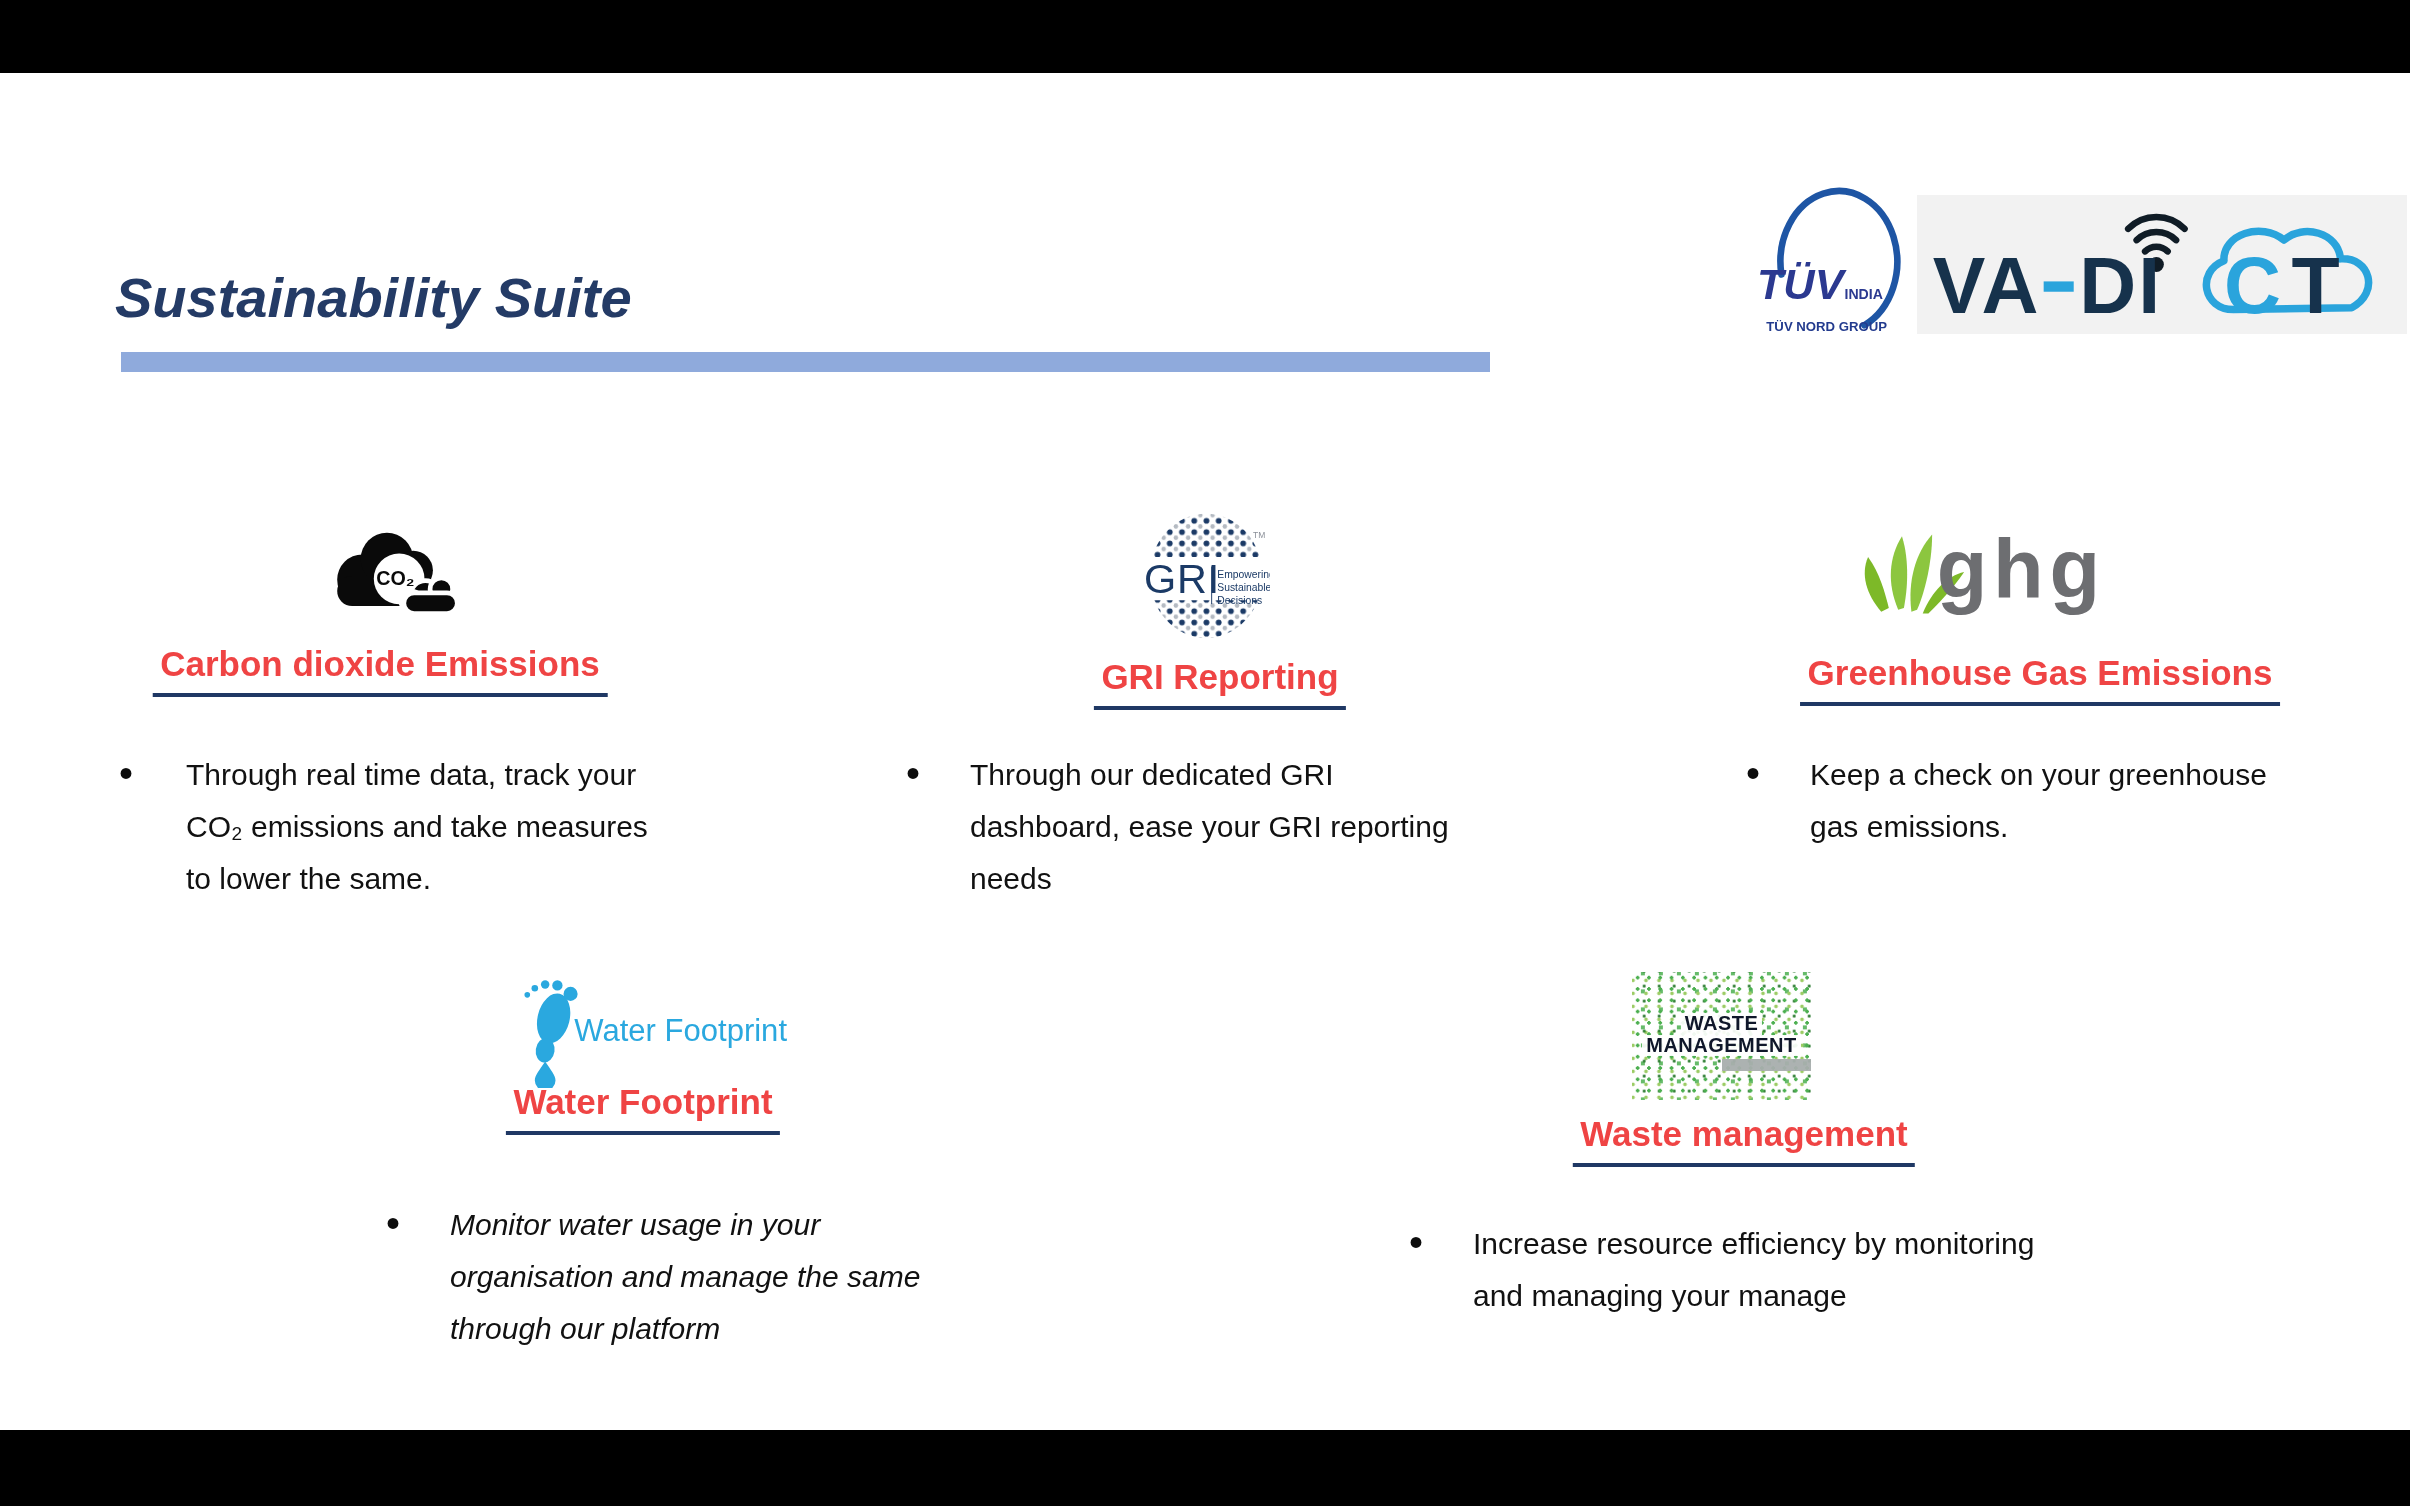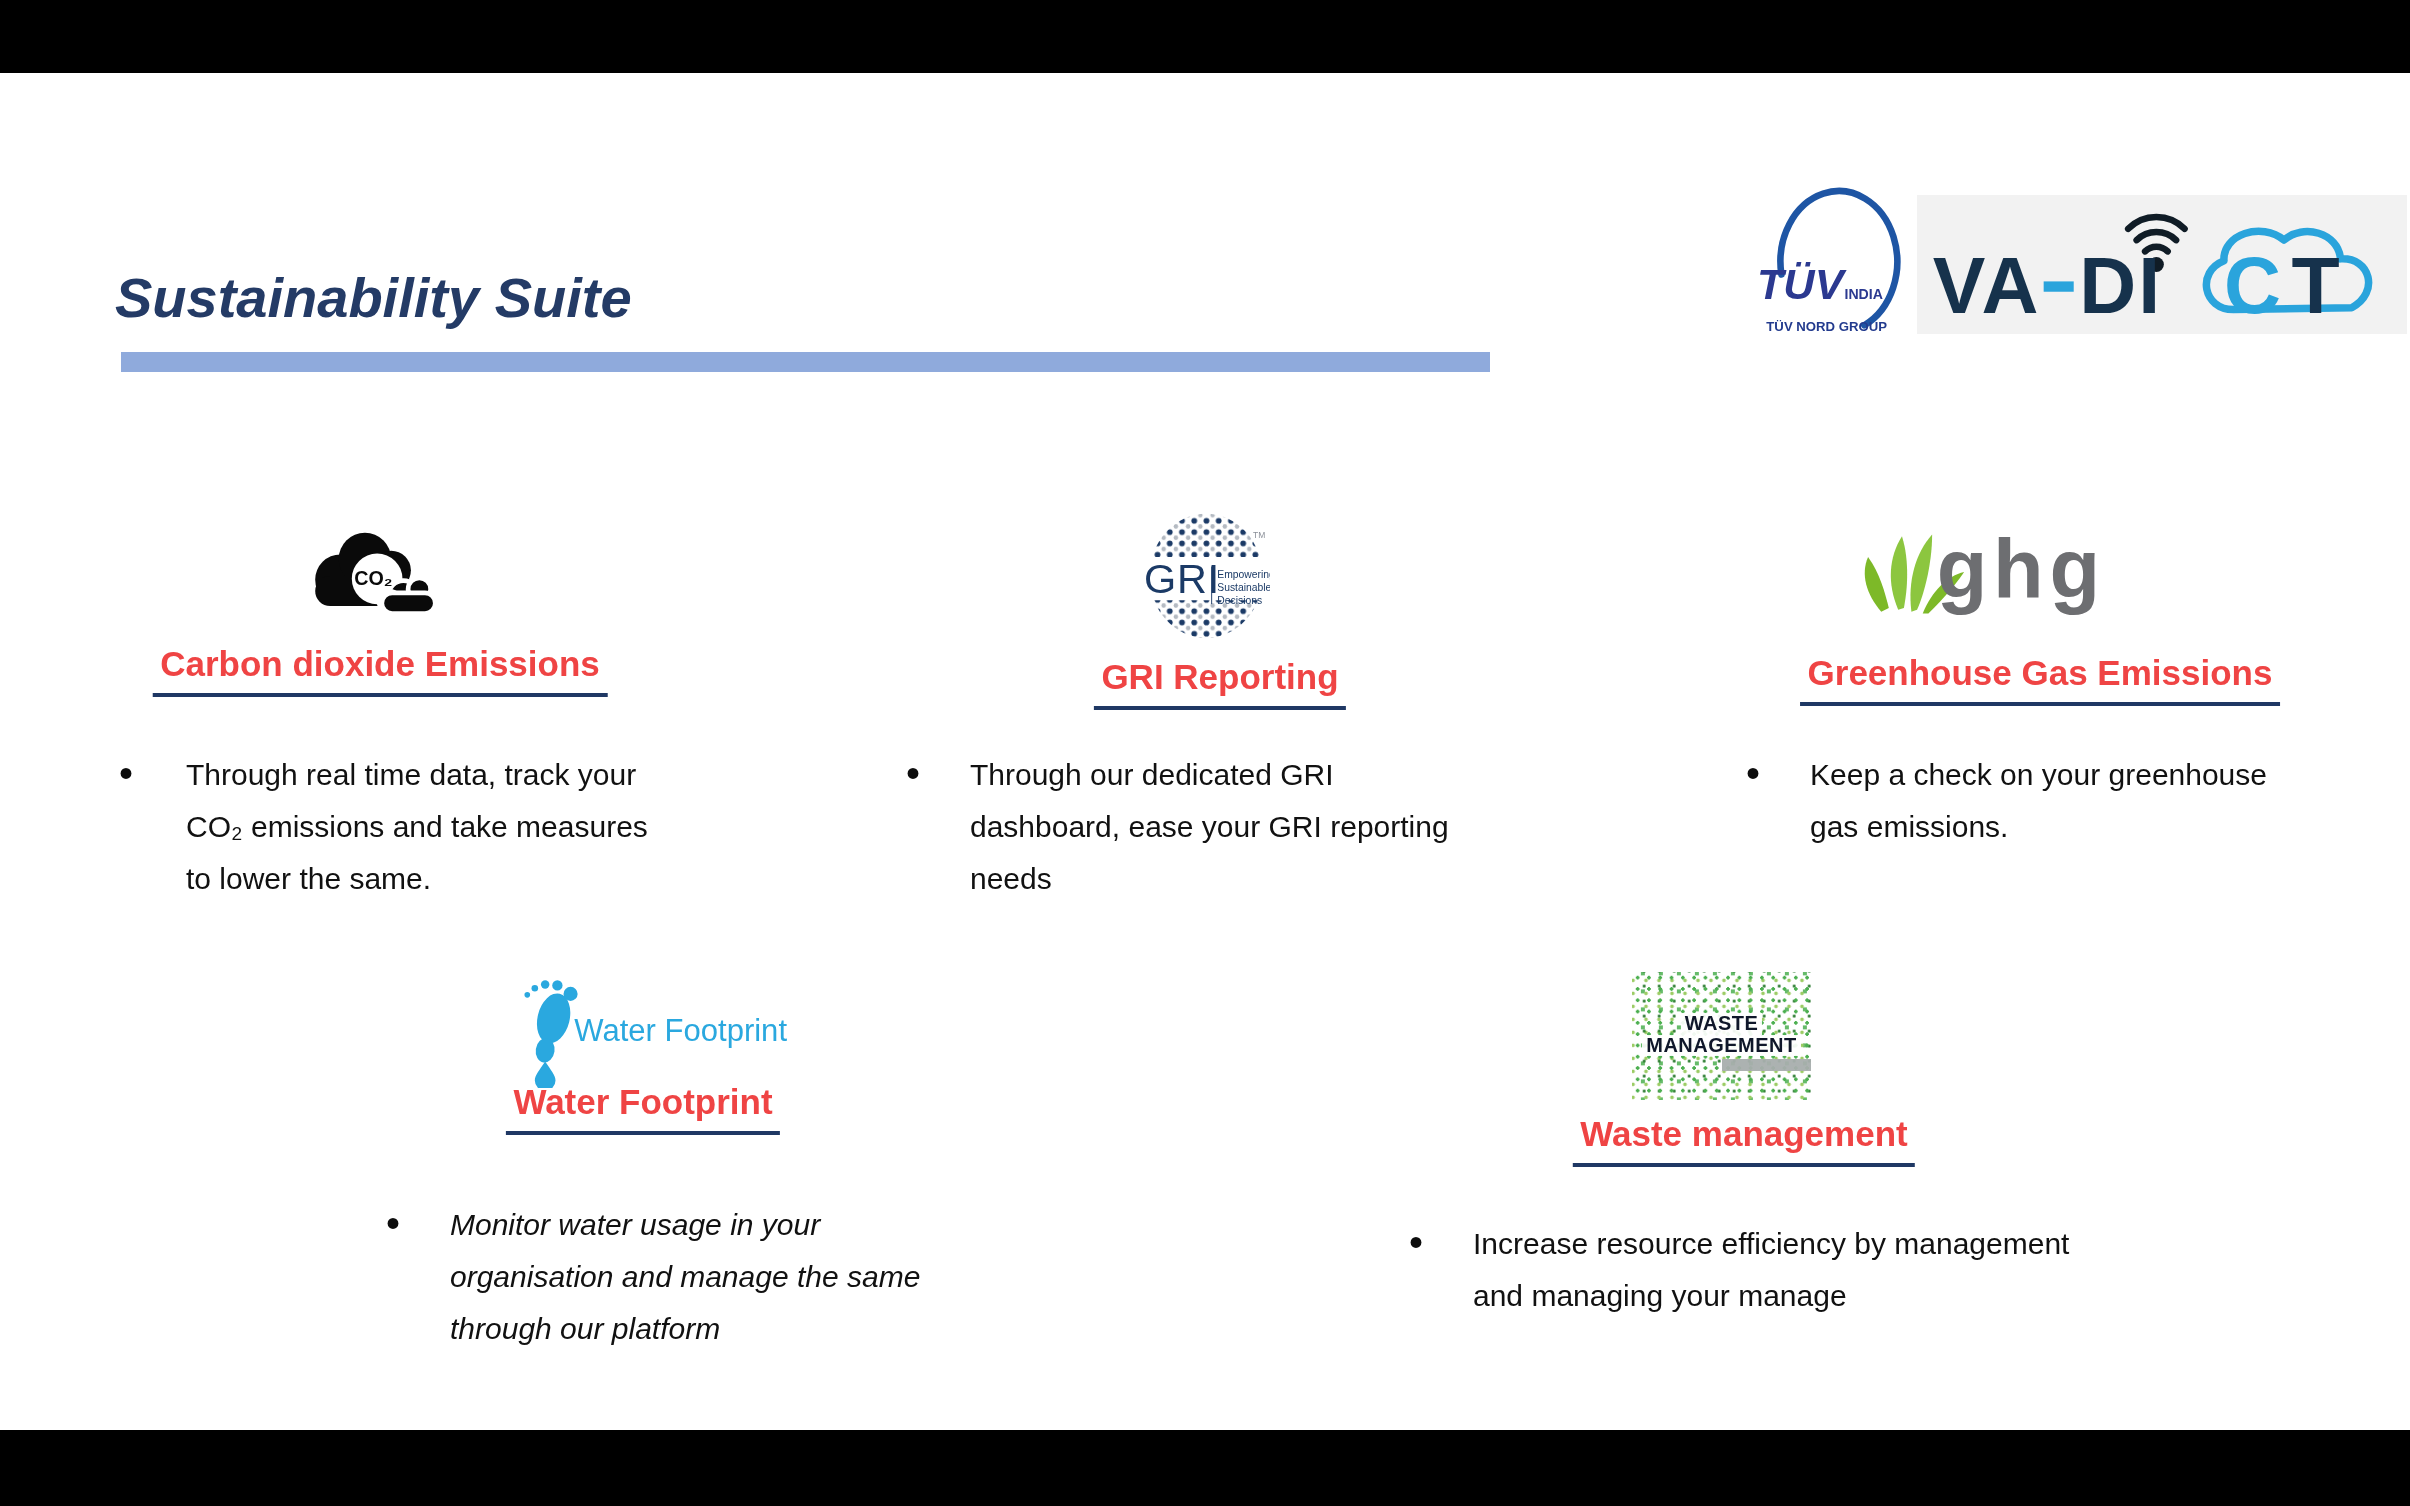--- a/index.html
+++ b/index.html
@@ -72,21 +72,21 @@
           <circle cx="254" cy="74" r="8" fill="#101C26" stroke="none"></circle>
         </g>
         <text x="16" y="126" font-size="84" font-weight="bold" fill="#16324C" letter-spacing="2">VA</text>
         <rect x="134" y="92" width="32" height="11" fill="#2AA4DC"></rect>
         <text x="172" y="126" font-size="84" font-weight="bold" fill="#16324C" letter-spacing="2">DI</text>
         <text x="326" y="126" font-size="84" font-weight="bold" fill="#2AA4DC">C</text>
         <text x="398" y="126" font-size="84" font-weight="bold" fill="#16324C">T</text>
       </svg>
     </div>
 
-    <div class="logo-box" style="left:303px;top:454px;width:137px;height:98px;text-align:right;">
+    <div class="logo-box" style="left:325px;top:454px;width:137px;height:98px;text-align:right;">
       <svg width="137" height="98" viewBox="0 0 146 104">
         <g fill="#0A0A0A">
           <circle cx="40" cy="56" r="27"></circle>
           <circle cx="66" cy="34" r="28"></circle>
           <circle cx="94" cy="46" r="21"></circle>
           <rect x="13" y="52" width="106" height="32" rx="16"></rect>
         </g>
         <circle cx="79" cy="55" r="27" fill="#ffffff"></circle>
         <g stroke="#ffffff" stroke-width="5" fill="#0A0A0A">
           <circle cx="107" cy="73" r="16"></circle>
@@ -191,21 +191,21 @@
         <span>WASTE</span><br>
         <span>MANAGEMENT</span>
       </div>
       <div class="waste-strip"></div>
     </div>
     <div class="heading-wrap" style="left:1744px;top:1041px;">
       <span class="h">Waste management</span>
     </div>
     <span class="bullet-dot" style="left:1409px;top:1143px;">•</span>
     <div class="bullet-text" style="left:1473px;top:1145px;width:734px;">
-      <div>Increase resource efficiency by management</div>
+      <div>Increase resource efficiency by monitoring</div>
       <div>and managing your manage</div>
     </div>
 
   </div>
 
   <div class="letterbox top"></div>
   <div class="letterbox bottom"></div>
 </div>
 
 

